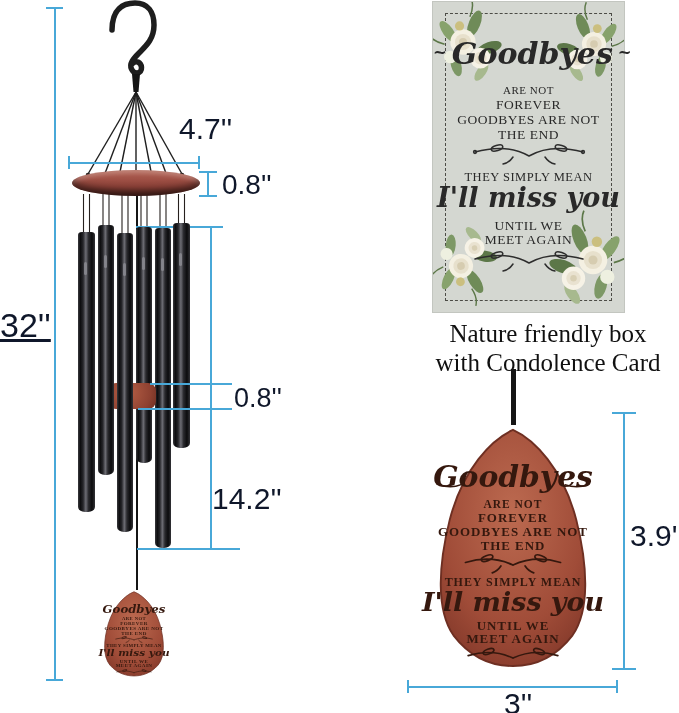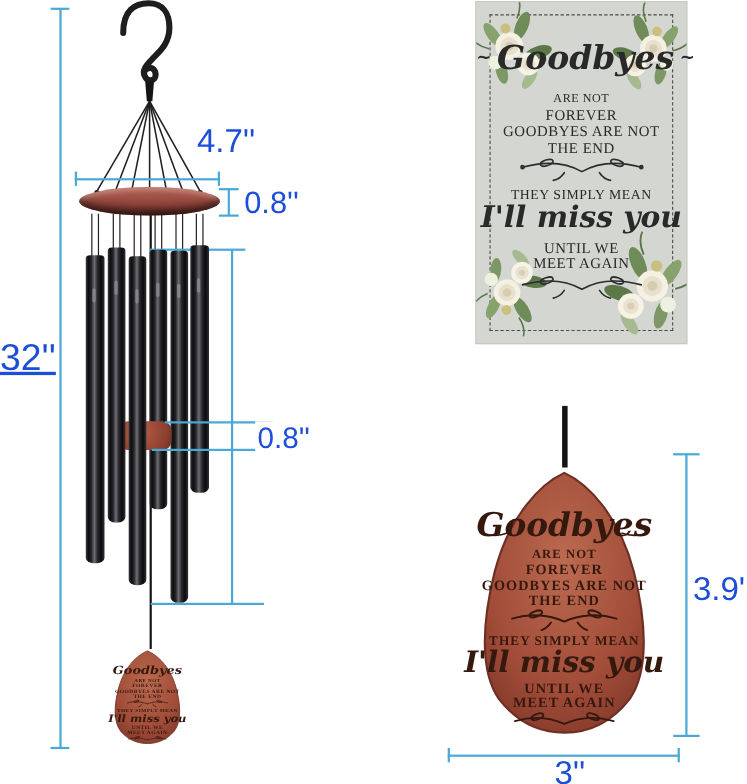--- a/index.html
+++ b/index.html
@@ -2,21 +2,21 @@
 <html><head>
 <meta charset="utf-8">
 <style>
   html,body{margin:0;padding:0;background:#fff;}
   .stage{position:relative;width:679px;height:713px;background:#fff;overflow:hidden;
          font-family:"Liberation Sans",sans-serif;}
   
   .dl{position:absolute;background:#48a8d8;}
   .dl.h{height:2px;}
   .dl.v{width:2px;}
-  .lab{position:absolute;color:#1d4ed8;font-family:"Liberation Sans",sans-serif;white-space:nowrap;}
+  .lab{position:absolute;color:#0f172a;font-family:"Liberation Sans",sans-serif;white-space:nowrap;}
   
   .tube{position:absolute;border-radius:4px 4px 7px 7px/3px 3px 5px 5px;
         background:linear-gradient(90deg,#3a3a3e 0%,#0d0d0f 14%,#26262a 30%,#6d6d74 46%,#2a2a2e 62%,#0b0b0d 82%,#323236 100%);}
   .hole{position:absolute;width:3px;height:13px;border-radius:2px;background:#8a8a90;opacity:.85;}
   .ring{position:absolute;left:72px;top:170px;width:128px;height:26px;border-radius:50%;
         background:linear-gradient(180deg,#b26557 0%,#a05146 35%,#8a4037 65%,#5c2a23 100%);
         box-shadow:inset 0 -5px 7px rgba(0,0,0,.5),inset 0 3px 4px rgba(255,235,225,.28);}
   .striker{position:absolute;left:108px;top:383px;width:48px;height:26px;border-radius:8px;
         background:radial-gradient(circle at 40% 35%,#b65f45,#8e4131 70%,#6e2f22);z-index:2;}
   .cord{position:absolute;background:#151515;}
@@ -147,20 +147,21 @@
   <div class="dl h" style="left:199px;top:195px;width:18px;"></div>
   <span class="lab" style="left:222px;top:169px;font-size:28px;">0.8''</span>
 
   <div class="dl h" style="left:150px;top:383px;width:98px;z-index:4;"></div>
   <div class="dl h" style="left:138px;top:408px;width:110px;z-index:4;"></div>
   <span class="lab" style="left:232px;top:383px;font-size:27px;background:#fff;padding:0 2px;z-index:5;">0.8''</span>
 
   <div class="dl v" style="left:210px;top:227px;height:322px;"></div>
   <div class="dl h" style="left:136px;top:226px;width:87px;"></div>
   <div class="dl h" style="left:137px;top:548px;width:103px;"></div>
+  <span class="lab" style="left:212px;top:482px;font-size:30px;">14.2''</span>
 
   <div class="card">
     <div class="card-border"></div>
 
     <svg style="position:absolute;left:0;top:0;" width="191" height="310" viewBox="0 0 191 310">
       <defs>
         <g id="rose-cluster">
           <ellipse cx="10" cy="-16" rx="5" ry="12" fill="#6f8b58" transform="rotate(22 10 -16)"></ellipse>
           <ellipse cx="-13" cy="-9" rx="4.5" ry="11" fill="#87a26c" transform="rotate(-36 -13 -9)"></ellipse>
           <ellipse cx="23" cy="5" rx="5" ry="11" fill="#5c7748" transform="rotate(72 23 5)"></ellipse>
@@ -205,20 +206,24 @@
     <svg class="divider-svg" style="top:247px;" width="120" height="26" viewBox="0 0 120 26">
       <g stroke="#2d2d2d" fill="none" stroke-width="1.5" stroke-linecap="round">
         <path d="M60 14 C46 6 28 4 6 10 M60 14 C74 6 92 4 114 10"></path>
         <ellipse cx="28" cy="6" rx="6" ry="2.6" transform="rotate(-18 28 6)"></ellipse>
         <ellipse cx="92" cy="6" rx="6" ry="2.6" transform="rotate(18 92 6)"></ellipse>
         <path d="M44 15 q-4 6 -10 7 M76 15 q4 6 10 7"></path>
       </g>
     </svg>
   </div>
 
+  <div class="caption">
+    <div>Nature friendly box</div>
+    <div>with Condolence Card</div>
+  </div>
 
   <div class="cord" style="left:511px;top:369px;width:5px;height:56px;"></div>
   <svg style="position:absolute;left:417px;top:420px;" width="192" height="254" viewBox="0 0 200 260">
     <defs>
       <radialGradient id="wg1" cx="50%" cy="35%" r="75%">
         <stop offset="0%" stop-color="#bc6a50"></stop>
           <stop offset="65%" stop-color="#a04c38"></stop>
           <stop offset="100%" stop-color="#7f3628"></stop>
       </radialGradient>
     </defs>

